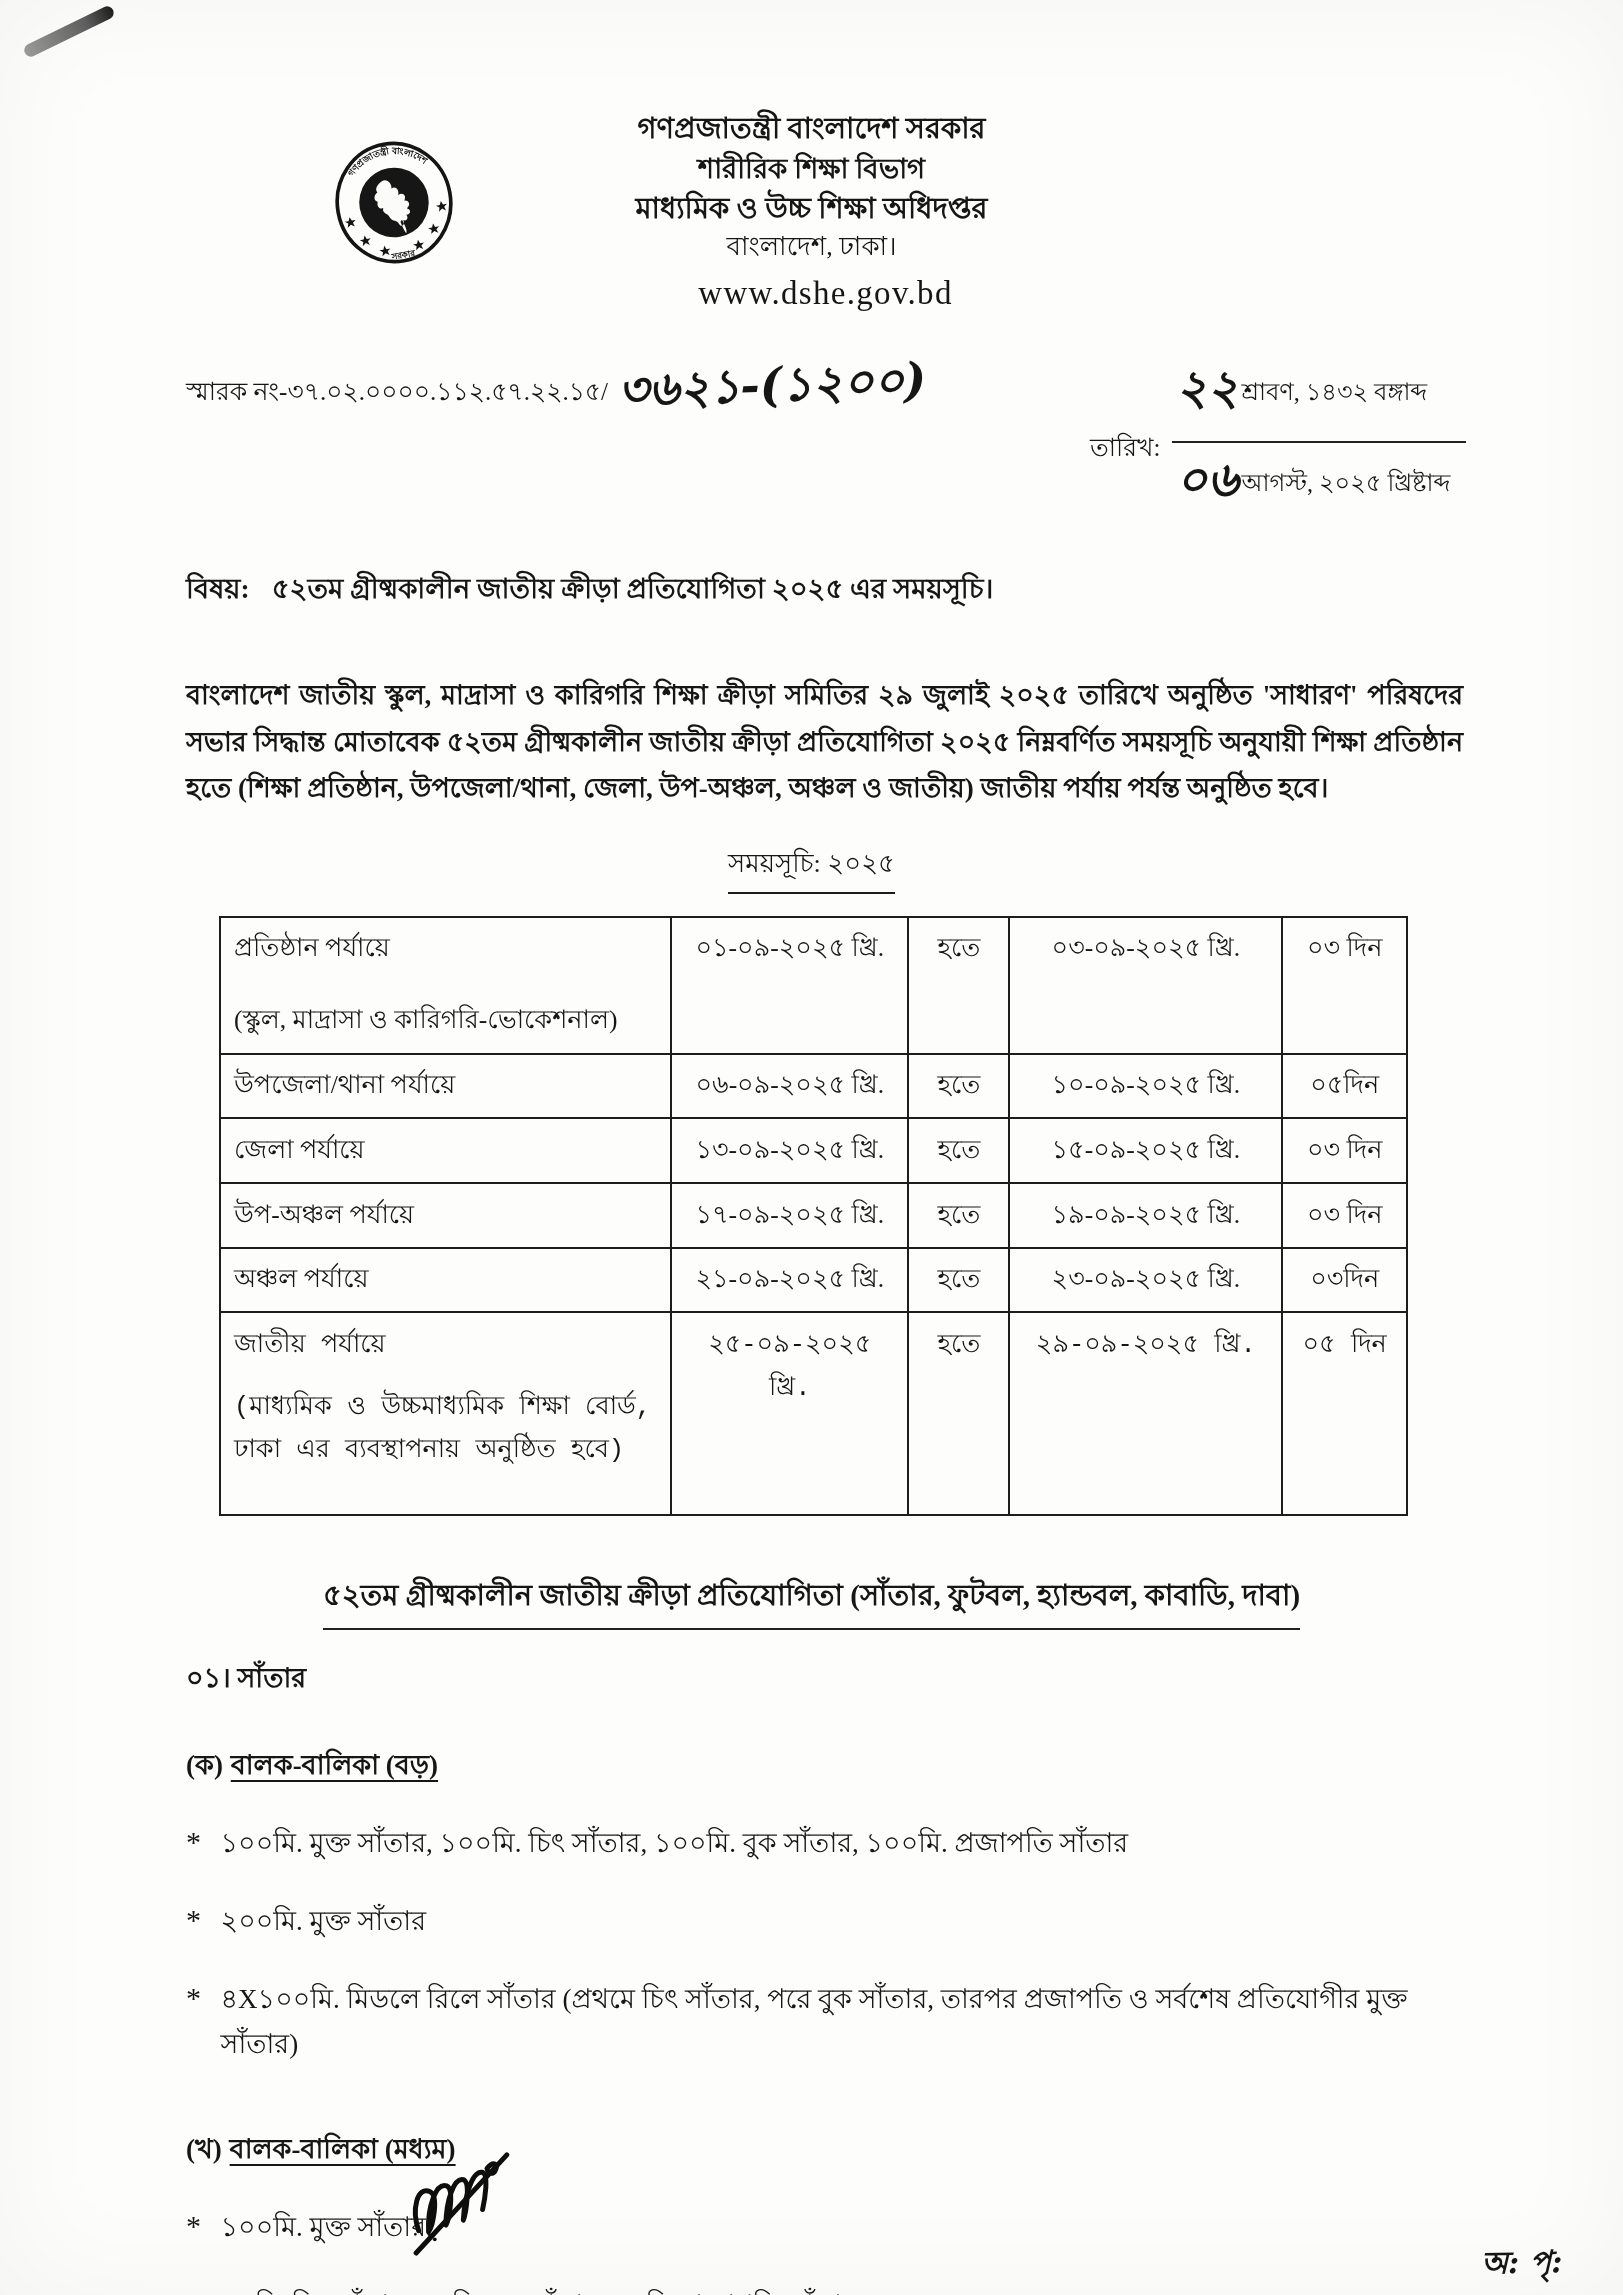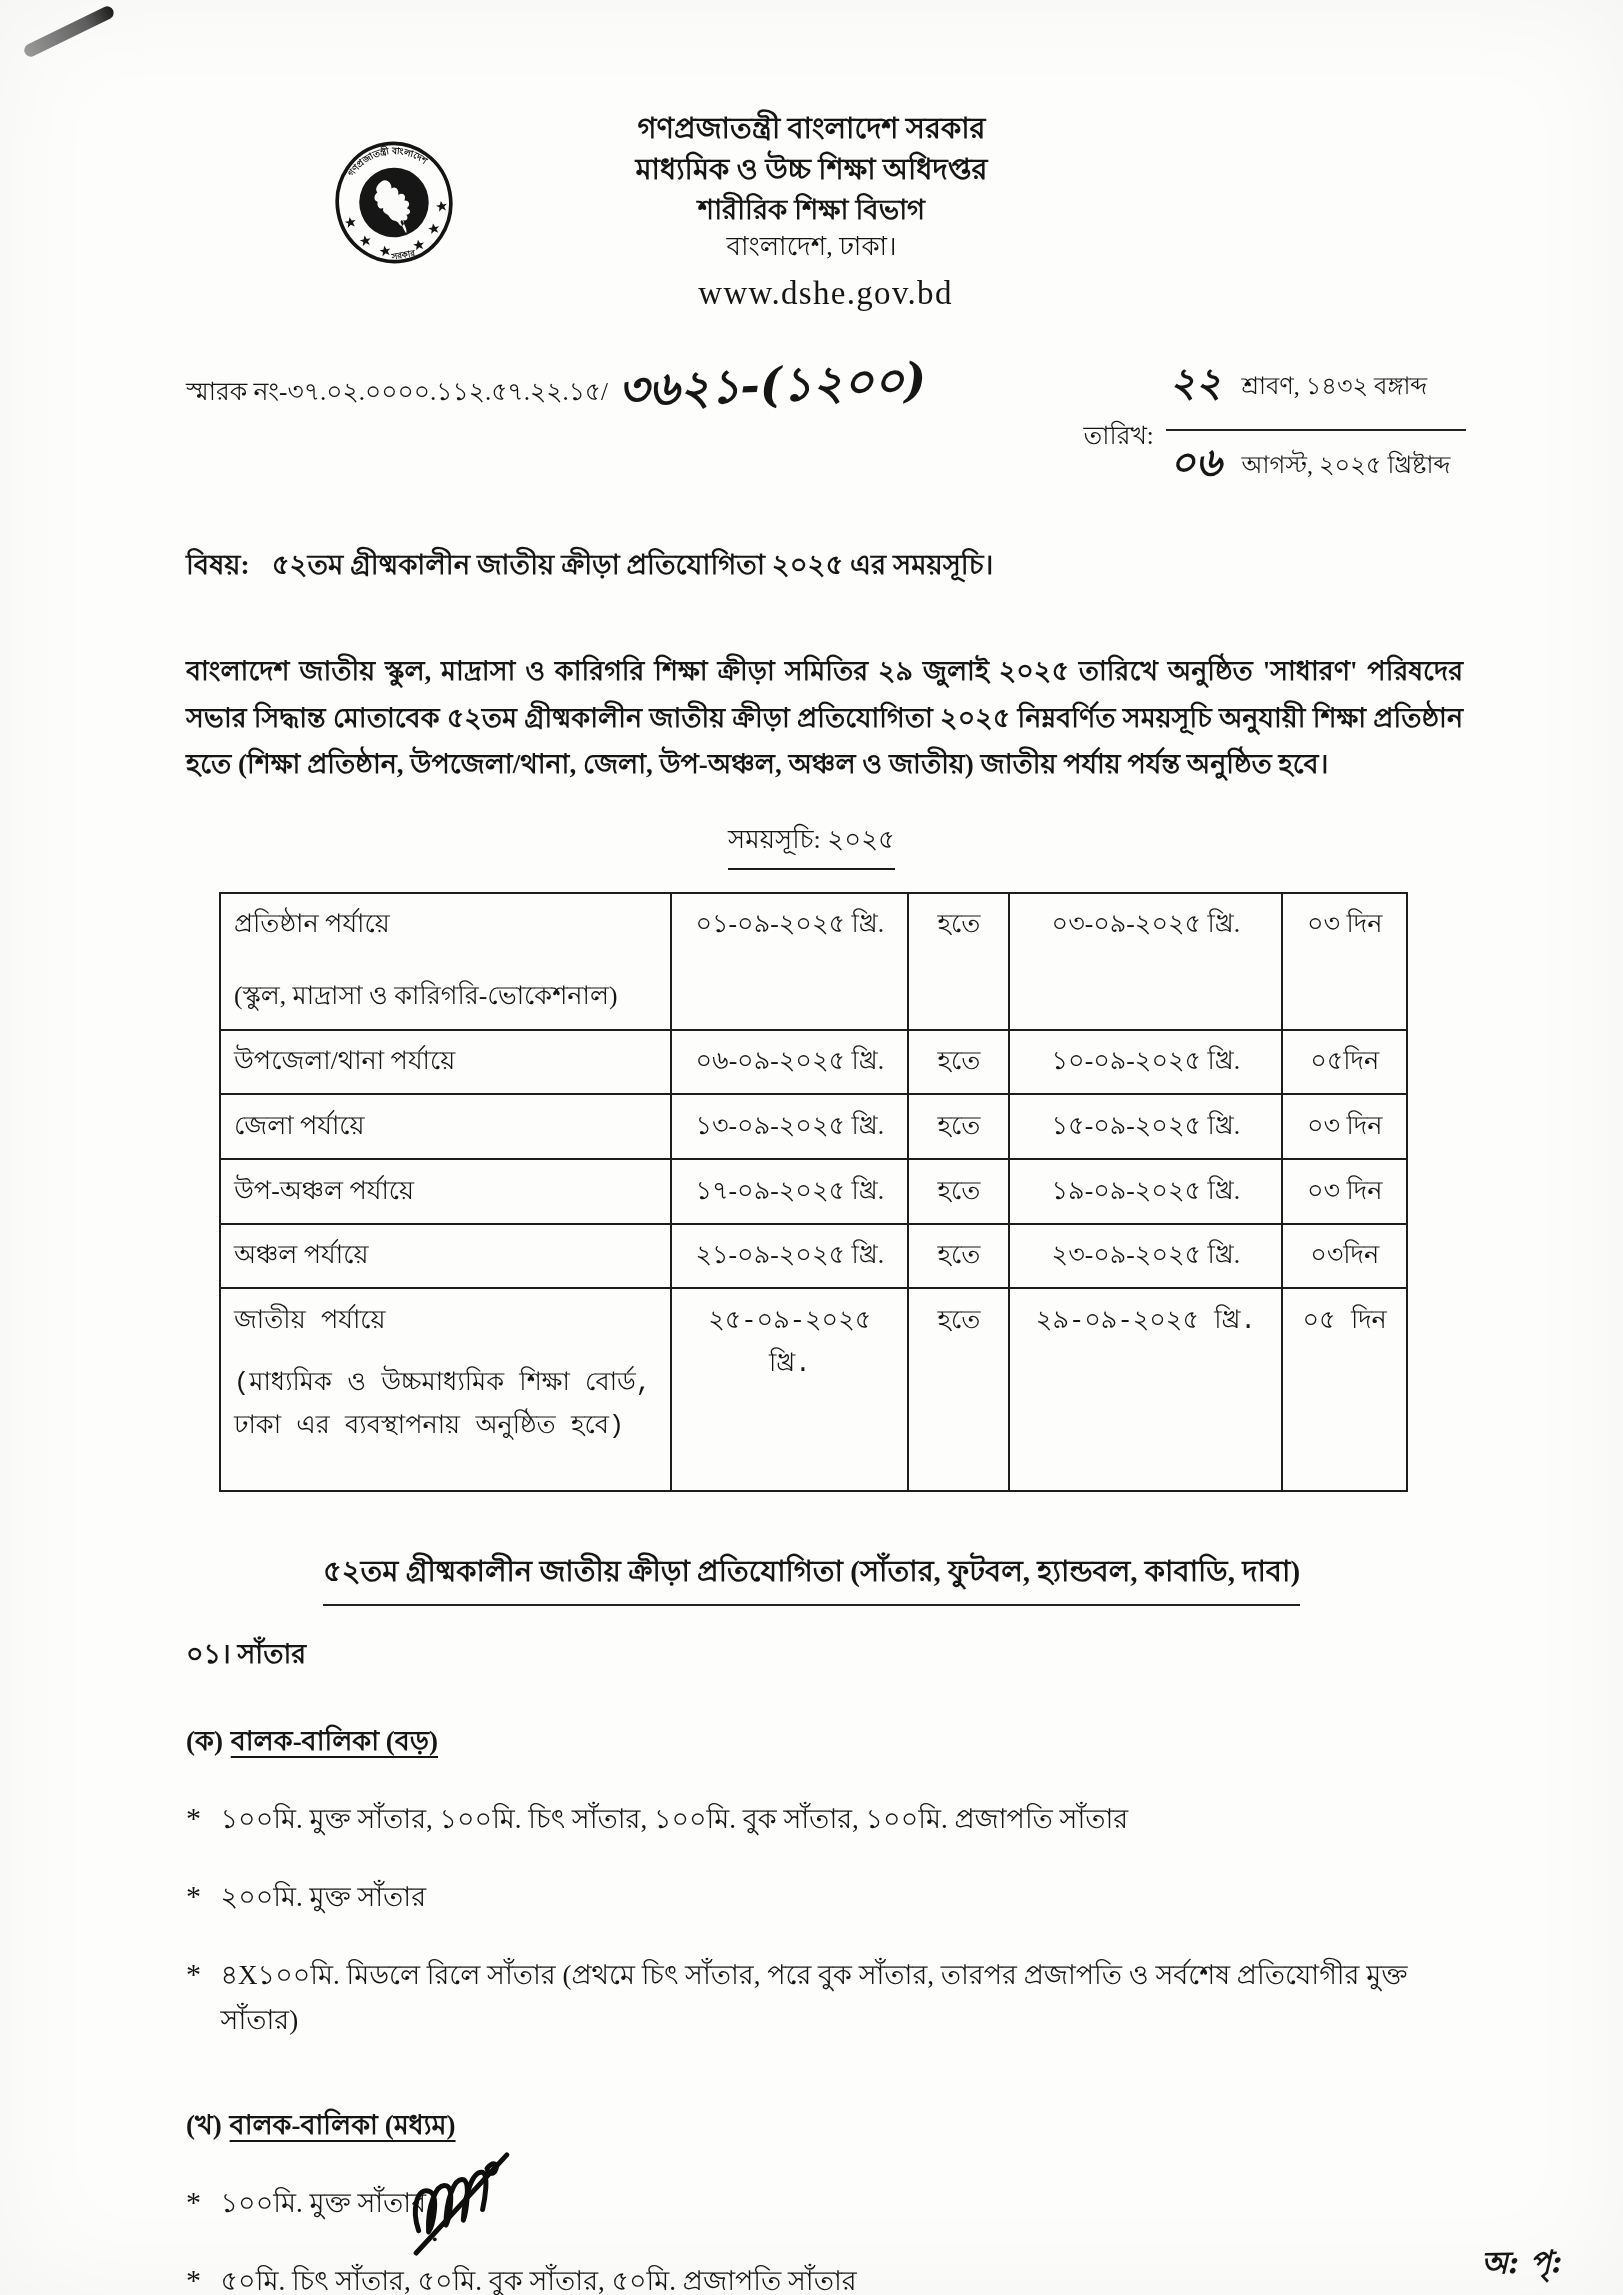--- a/index.html
+++ b/index.html
@@ -39,22 +39,22 @@
     display:inline-block;font-size:47px;font-style:italic;font-weight:600;
     transform:rotate(-2deg);vertical-align:middle;margin-left:3.9px;position:relative;top:-6.5px;
     font-family:"DejaVu Serif",serif;
   }
   .date-block{display:flex;align-items:center;gap:11.8px;}
   .date-label{font-size:25px;font-weight:500;position:relative;top:9.2px;}
   .date-frac{text-align:left;font-size:24px;font-weight:500;}
   .date-top{border-bottom:2.6px solid #222;padding:0 15.7px 6.5px 3.9px;}
   .date-bottom{padding:3.9px 15.7px 0 3.9px;}
   .hand-num{
-    display:inline-block;font-size:40px;font-style:italic;font-weight:600;
-    margin-right:20px;vertical-align:middle;position:relative;top:-3.9px;
+    display:inline-block;font-size:48px;font-style:italic;font-weight:600;
+    margin-right:3px;vertical-align:middle;position:relative;top:-3.9px;
     font-family:"DejaVu Serif",serif;
   }
   
   .subject{margin:43px 157px 0 186px;font-size:27.5px;font-weight:700;display:flex;gap:22px;}
   
   .para{margin:58px 160px 0 186px;font-size:27px;font-weight:700;line-height:1.72;text-align:justify;}
   
   .table-title-wrap{text-align:center;margin-top:31px;}
   .table-title{
     display:inline-block;font-size:26px;font-weight:400;
@@ -119,22 +119,22 @@
         <use href="#starp" transform="translate(28,76)" fill="#141414"></use>
         <use href="#starp" transform="translate(57,54)" fill="#141414"></use>
         <use href="#starp" transform="translate(76,20)" fill="#141414"></use>
         <text class="seal-ring-text">
           <textPath href="#arcTop" startOffset="50%" text-anchor="middle">গণপ্রজাতন্ত্রী বাংলাদেশ</textPath>
         </text>
         <text class="seal-bottom-text" x="0" y="92" text-anchor="middle">সরকার</text>
       </g>
     </svg>
     <div class="h-line h1">গণপ্রজাতন্ত্রী বাংলাদেশ সরকার</div>
+    <div class="h-line h3">শারীরিক শিক্ষা বিভাগ</div>
     <div class="h-line h2">মাধ্যমিক ও উচ্চ শিক্ষা অধিদপ্তর</div>
-    <div class="h-line h3">শারীরিক শিক্ষা বিভাগ</div>
     <div class="h-line h4">বাংলাদেশ, ঢাকা।</div>
     <div class="website">www.dshe.gov.bd</div>
   </div>
 
   <div class="memo-row">
     <div class="memo-left">
       <span class="memo-label">স্মারক নং-৩৭.০২.০০০০.১১২.৫৭.২২.১৫/</span>
       <span class="memo-hand">৩৬২১-(১২০০)</span>
     </div>
     <div class="date-block">

